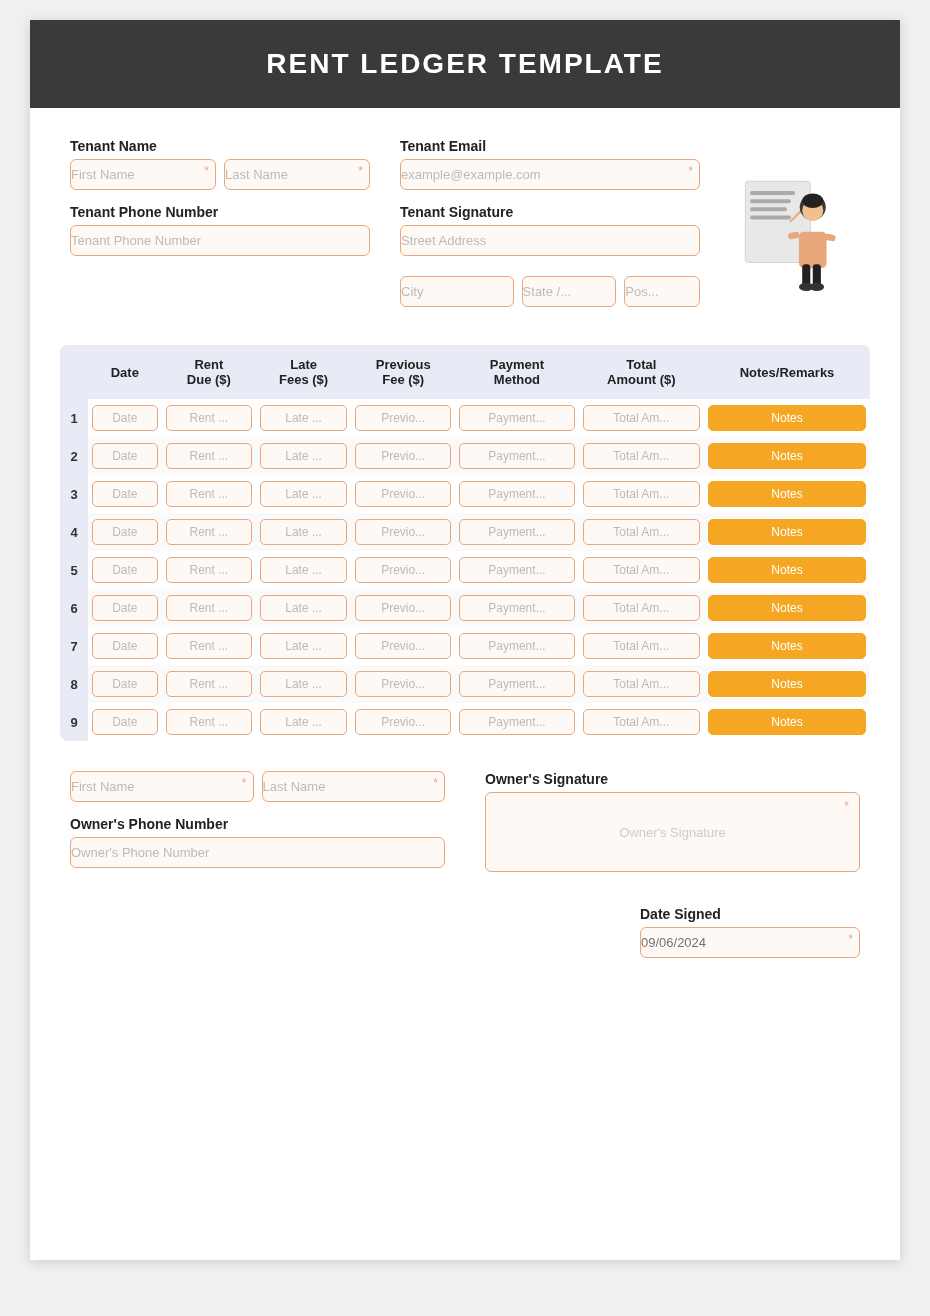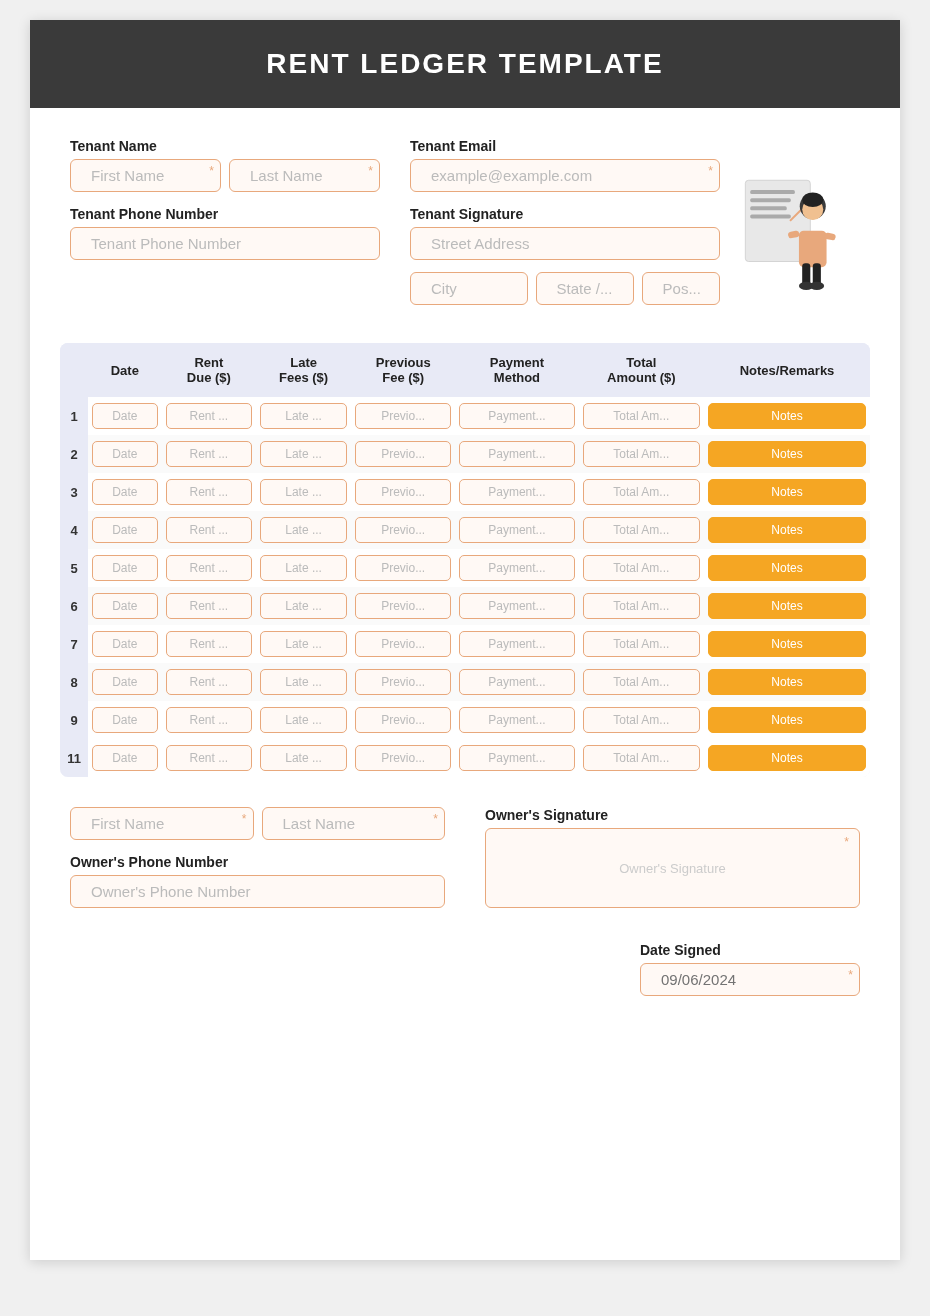--- a/index.html
+++ b/index.html
@@ -25,20 +25,21 @@
       text-align: center;
       padding: 28px 20px;
       font-size: 28px;
       font-weight: bold;
       letter-spacing: 2px;
       margin-bottom: 30px;
     }
     .tenant-section {
       padding: 0 40px;
       display: flex;
+      gap: 20px;
       margin-bottom: 24px;
       position: relative;
     }
     .tenant-fields {
       flex: 1;
     }
     .tenant-illustration {
       width: 140px;
       display: flex;
       align-items: center;
@@ -53,22 +54,22 @@
       color: #222;
       margin-bottom: 5px;
     }
     .field-row {
       display: flex;
       gap: 8px;
     }
     .input-field {
       border: 1.5px solid #e8a87c;
       border-radius: 6px;
-      padding: 7px 20px;
-      font-size: 15px;
+      padding: 7px 0;
+      font-size: 13px;
       color: #bbb;
       background: #fff9f5;
       flex: 1;
       min-width: 0;
       position: relative;
     }
     .required-wrapper {
       position: relative;
       flex: 1;
       min-width: 0;
@@ -237,21 +238,21 @@
             <div class="field-row">
               <div class="required-wrapper">
                 <div class="input-field">Tenant Phone Number</div>
               </div>
             </div>
           </div>
         </div>
         <div class="tenant-col">
           <div class="field-group">
             <div class="field-label">Tenant Signature</div>
-            <div class="field-row" style="margin-bottom:12px;">
+            <div class="field-row" style="margin-bottom:20px;">
               <div class="required-wrapper">
                 <div class="input-field">Street Address</div>
               </div>
             </div>
             <div class="field-row">
               <div class="required-wrapper" style="flex:1.2;">
                 <div class="input-field">City</div>
               </div>
               <div class="required-wrapper" style="flex:1;">
                 <div class="input-field">State /...</div>
@@ -518,44 +519,20 @@
       <td style="background:#fff;padding:6px 4px;">
         <div class="cell-input">Payment...</div>
       </td>
       <td style="background:#fff;padding:6px 4px;">
         <div class="cell-input">Total Am...</div>
       </td>
       <td style="background:#fff;padding:6px 4px;">
         <div class="cell-input notes">Notes</div>
       </td>
     </tr>
-          <tr>
-      <td class="row-num">11</td>
-      <td style="background:#fff;padding:6px 4px;">
-        <div class="cell-input">Date</div>
-      </td>
-      <td style="background:#fff;padding:6px 4px;">
-        <div class="cell-input">Rent ...</div>
-      </td>
-      <td style="background:#fff;padding:6px 4px;">
-        <div class="cell-input">Late ...</div>
-      </td>
-      <td style="background:#fff;padding:6px 4px;">
-        <div class="cell-input">Previo...</div>
-      </td>
-      <td style="background:#fff;padding:6px 4px;">
-        <div class="cell-input">Payment...</div>
-      </td>
-      <td style="background:#fff;padding:6px 4px;">
-        <div class="cell-input">Total Am...</div>
-      </td>
-      <td style="background:#fff;padding:6px 4px;">
-        <div class="cell-input notes">Notes</div>
-      </td>
-    </tr>
         </tbody>
     </table>
   </div>
 
   <div class="owner-section">
     <div class="owner-left">
       <div class="field-group">
         <div class="field-row">
           <div class="required-wrapper">
             <div class="input-field">First Name</div>

